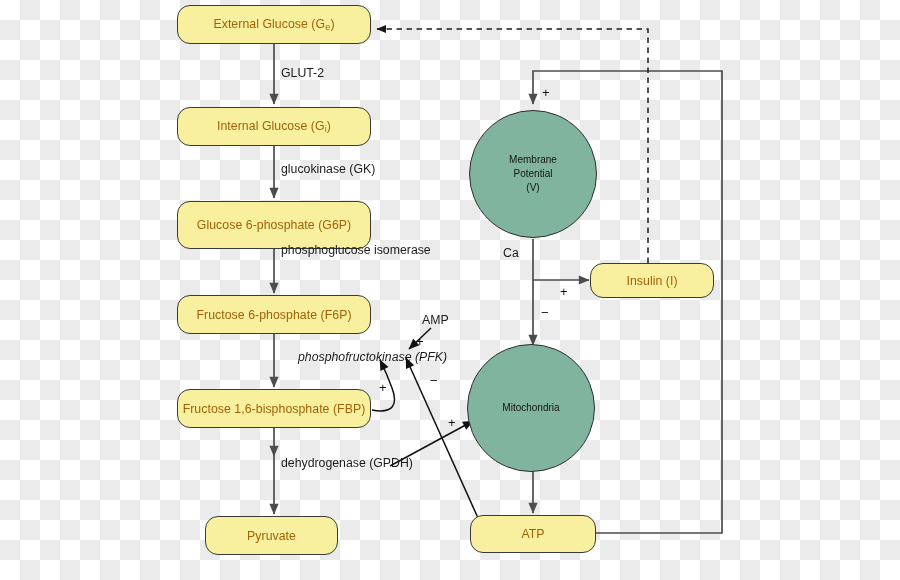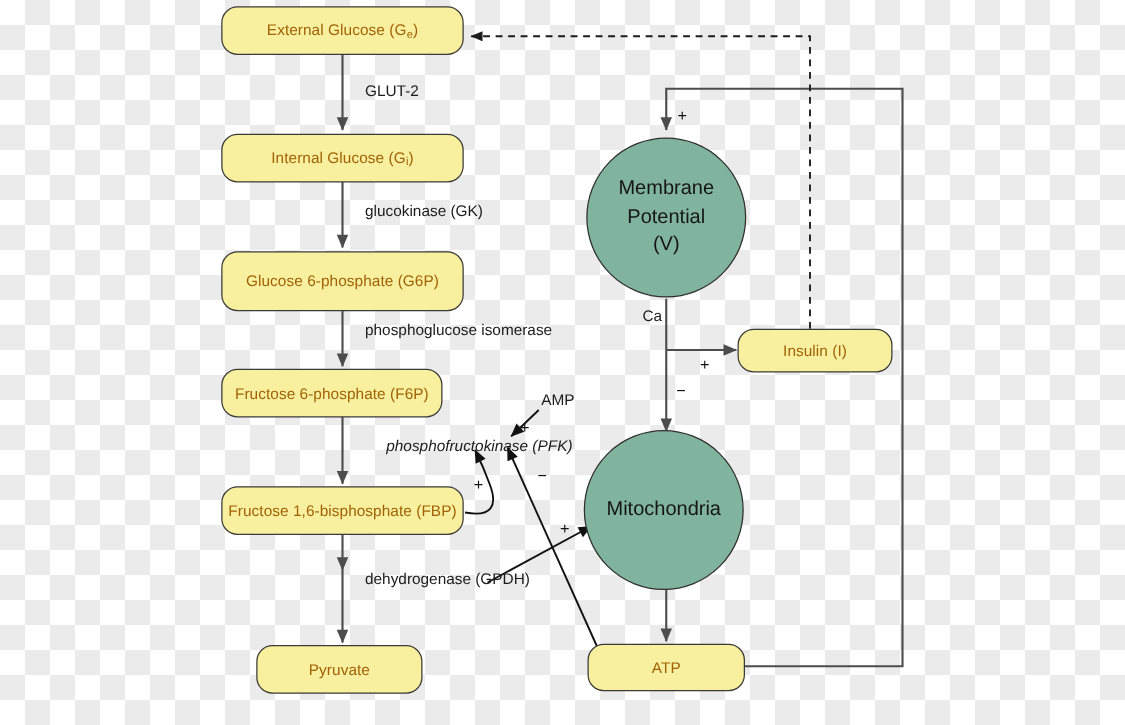--- a/index.html
+++ b/index.html
@@ -47,32 +47,31 @@
   .node-circle {
     position: absolute;
     box-sizing: border-box;
     background: #80b49e;
     border: 1.5px solid #2f2f2d;
     border-radius: 50%;
     display: flex;
     flex-direction: column;
     align-items: center;
     justify-content: center;
-    font-size: 16px;
+    font-size: 10px;
     color: #151515;
     line-height: 1.42;
     text-align: center;
   }
   .edge-label {
     position: absolute;
     font-size: 12.3px;
     color: #1b1b1b;
     white-space: nowrap;
     line-height: 1.32;
-    padding-left: 11px;
   }
   .sign-label {
     position: absolute;
     font-size: 13px;
     color: #121212;
     white-space: nowrap;
     line-height: 1;
   }
   .sub {
     font-size: 9px;
@@ -129,21 +128,21 @@
   <div class="node-box" style="left:177px; top:5px; width:194px; height:39px;">
     <span><span>External Glucose (G</span><span class="sub">e</span><span>)</span></span>
   </div>
 
   <div class="node-box" style="left:177px; top:107px; width:194px; height:39px;">
     <span><span>Internal Glucose (G</span><span class="sub">i</span><span>)</span></span>
   </div>
 
   <div class="node-box" style="left:177px; top:201px; width:194px; height:48px;">Glucose 6-phosphate (G6P)</div>
 
-  <div class="node-box" style="left:177px; top:295px; width:177px; height:39px;">Fructose 6-phosphate (F6P)</div>
+  <div class="node-box" style="left:177px; top:295px; width:194px; height:39px;">Fructose 6-phosphate (F6P)</div>
 
   <div class="node-box" style="left:177px; top:389px; width:194px; height:39px;">Fructose 1,6-bisphosphate (FBP)</div>
 
   <div class="node-box" style="left:205px; top:516px; width:133px; height:39px;">Pyruvate</div>
 
   <div class="node-box" style="left:470px; top:515px; width:126px; height:38px;">ATP</div>
 
   <div class="node-box" style="left:590px; top:263px; width:124px; height:35px;">Insulin (I)</div>
 
   <div class="node-circle" style="left:469px; top:110px; width:128px; height:128px;">
@@ -153,21 +152,21 @@
   </div>
 
   <div class="node-circle" style="left:467px; top:344px; width:128px; height:128px;">
     <span>Mitochondria</span>
   </div>
 
   <div class="edge-label" style="left:281px; top:65px;">GLUT-2</div>
 
   <div class="edge-label" style="left:281px; top:161px;">glucokinase (GK)</div>
 
-  <div class="edge-label" style="left:281px; top:256px;text-align:center;">phosphoglucose isomerase</div>
+  <div class="edge-label" style="left:281px; top:242px;text-align:center;">phosphoglucose isomerase</div>
 
   <div class="edge-label" style="left:298px; top:349px;font-style:italic;">phosphofructokinase (PFK)</div>
 
   <div class="edge-label" style="left:281px; top:455px;">
     <div>dehydrogenase (GPDH)</div>
   </div>
 
   <div class="edge-label" style="left:422px; top:312px;">AMP</div>
 
   <div class="edge-label" style="left:503px; top:245px;">Ca</div>

